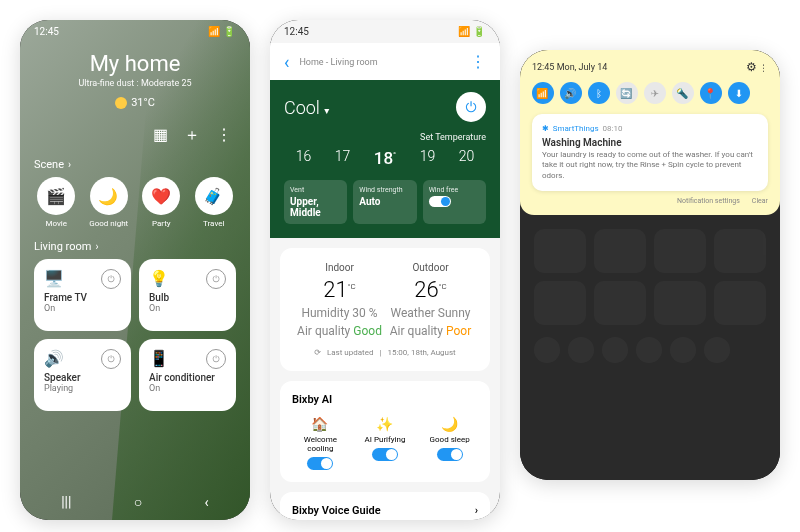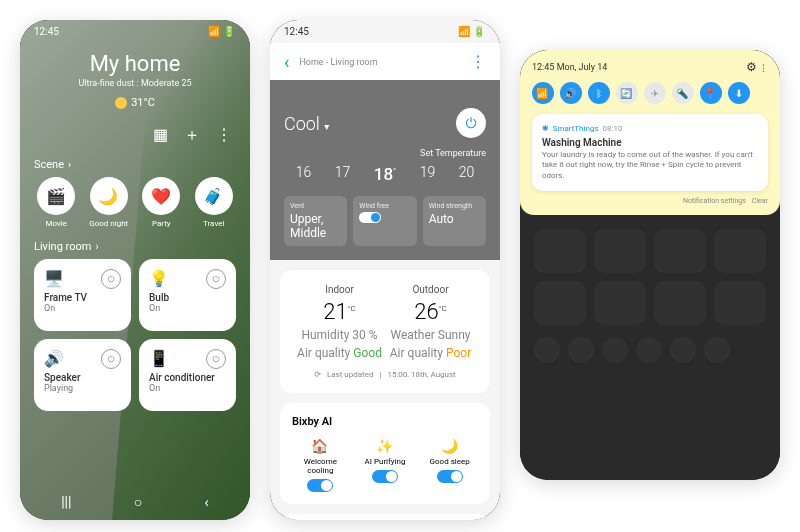--- a/index.html
+++ b/index.html
@@ -31,32 +31,32 @@
 .device-status{font-size:9px;color:#777}
 .power-btn{position:absolute;top:10px;right:10px;width:18px;height:18px;border:1.5px solid #999;border-radius:50%;display:flex;align-items:center;justify-content:center;font-size:9px;color:#999}
 .navbar{position:absolute;bottom:0;left:0;right:0;display:flex;justify-content:space-around;padding:10px;z-index:2;color:#fff;font-size:14px}
 .p2 .screen{background:#f5f5f5}
 .p2-header{background:#fff;padding:8px 14px;display:flex;align-items:center;gap:10px}
 .back{font-size:18px;color:#2196f3}
 .p2-title{flex:1}
 .p2-title-main{font-size:14px;font-weight:600}
 .p2-title-sub{font-size:9px;color:#888}
 .dots{color:#2196f3;font-size:16px}
-.ac-panel{background:#737373;color:#fff;padding:28px 14px 14px}
+.ac-panel{background:#14532d;color:#fff;padding:12px 14px 14px}
 .cool-row{display:flex;justify-content:space-between;align-items:center;margin-bottom:10px}
 .cool{font-size:18px;font-weight:300}
 .big-power{width:30px;height:30px;background:#fff;border-radius:50%;display:flex;align-items:center;justify-content:center;color:#2196f3;font-size:14px}
 .settemp{font-size:9px;text-align:right;opacity:0.95;margin-bottom:6px}
 .temps{display:flex;justify-content:space-around;font-size:14px;font-weight:300;margin-bottom:12px}
 .temps .active{font-weight:500;position:relative;font-size:17px}
 .sup{font-size:8px;vertical-align:super}
 .settings-row{display:flex;gap:6px}
 .setting-box{flex:1;background:rgba(255,255,255,0.15);border-radius:6px;padding:6px;font-size:8px}
 .setting-label{opacity:0.85;margin-bottom:2px;font-size:7px}
-.setting-val{font-size:12px;font-weight:400}
+.setting-val{font-size:10px;font-weight:700}
 .toggle-sm{width:22px;height:11px;background:#fff;border-radius:6px;position:relative;margin-top:2px}
 .toggle-sm::after{content:"";position:absolute;width:9px;height:9px;background:#2196f3;border-radius:50%;top:1px;right:1px}
 .stats{background:#fff;margin:10px;border-radius:12px;padding:14px;text-align:center}
 .stats-row{display:flex}
 .stat{flex:1}
 .stat-label{font-size:10px;color:#555;margin-bottom:4px}
 .stat-val{font-size:22px;font-weight:300}
 .stat-sub{font-size:12px;color:#888;margin-top:4px}
 .good{color:#4caf50}
 .poor{color:#ff9800}
@@ -75,21 +75,21 @@
 .p3-status{display:flex;justify-content:space-between;font-size:9px;color:#333;margin-bottom:8px;align-items:center}
 .qs-row{display:flex;gap:6px;margin-bottom:10px}
 .qs{width:22px;height:22px;border-radius:50%;display:flex;align-items:center;justify-content:center;font-size:10px}
 .qs.on{background:#2196f3;color:#fff}
 .qs.off{background:#e8e8e8;color:#999}
 .notif{background:#fff;border-radius:10px;padding:10px;box-shadow:0 1px 4px rgba(0,0,0,0.1)}
 .notif-head{display:flex;align-items:center;gap:4px;font-size:8px;color:#2196f3;margin-bottom:4px}
 .notif-time{color:#999}
 .notif-title{font-size:10px;font-weight:600;margin-bottom:2px;color:#333}
 .notif-body{font-size:8px;color:#777;line-height:1.3}
-.notif-footer{display:flex;justify-content:flex-end;gap:6px;font-size:7px;color:#888;margin-top:6px}
+.notif-footer{display:flex;justify-content:flex-end;gap:12px;font-size:7px;color:#888;margin-top:6px}
 .p3-dim{padding:14px;opacity:0.3}
 .dim-grid{display:grid;grid-template-columns:repeat(4,1fr);gap:8px}
 .dim-card{background:#444;border-radius:10px;height:44px}
 .dim-circles{display:flex;gap:8px;margin-top:12px}
 .dim-circle{width:26px;height:26px;background:#444;border-radius:50%}
 .cog{font-size:12px}
 </style>
 </head>
 <body>
 
@@ -197,26 +197,26 @@
           <span class="active">18<span class="sup">°</span></span>
           <span class="">19</span>
           <span class="">20</span>
         </div>
       <div class="settings-row" id="ac-settings">
           <div class="setting-box">
             <div class="setting-label">Vent</div>
             <div class="setting-val">Upper, Middle</div>
           </div>
           <div class="setting-box">
+            <div class="setting-label">Wind strength</div>
+            <div class="setting-val">Auto</div>
+          </div>
+          <div class="setting-box">
             <div class="setting-label">Wind free</div>
             <div class="toggle-sm"></div>
-          </div>
-          <div class="setting-box">
-            <div class="setting-label">Wind strength</div>
-            <div class="setting-val">Auto</div>
           </div>
         </div>
     </div>
     <div class="stats">
       <div class="stats-row">
         <div class="stat">
           <div class="stat-label">Indoor</div>
           <div class="stat-val"><span>21</span><span class="sup">°C</span></div>
           <div class="stat-sub">Humidity 30 %</div>
           <div class="stat-sub"><span>Air quality </span><span class="good">Good</span></div>

